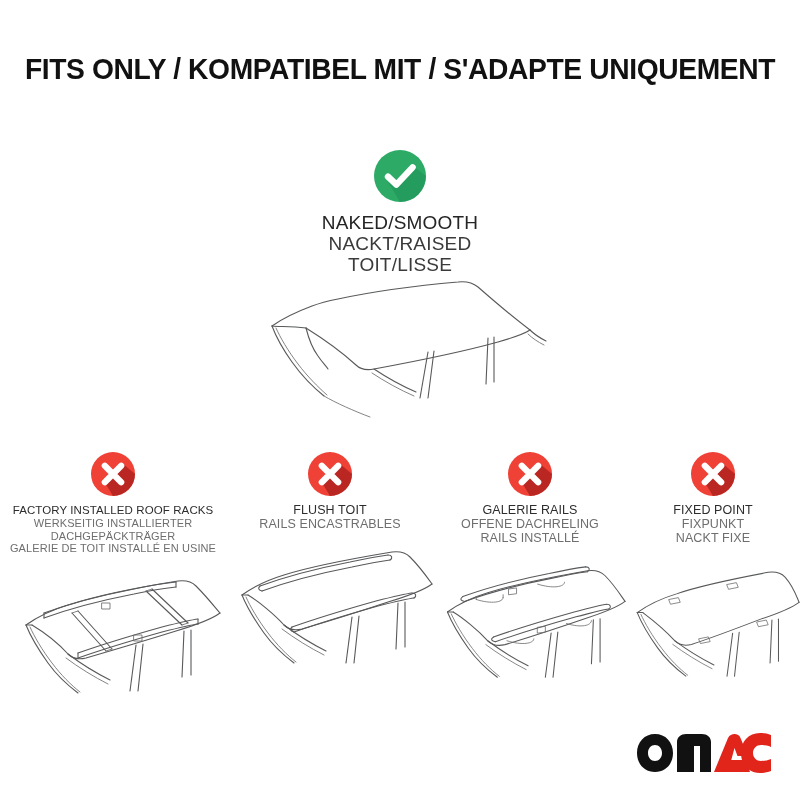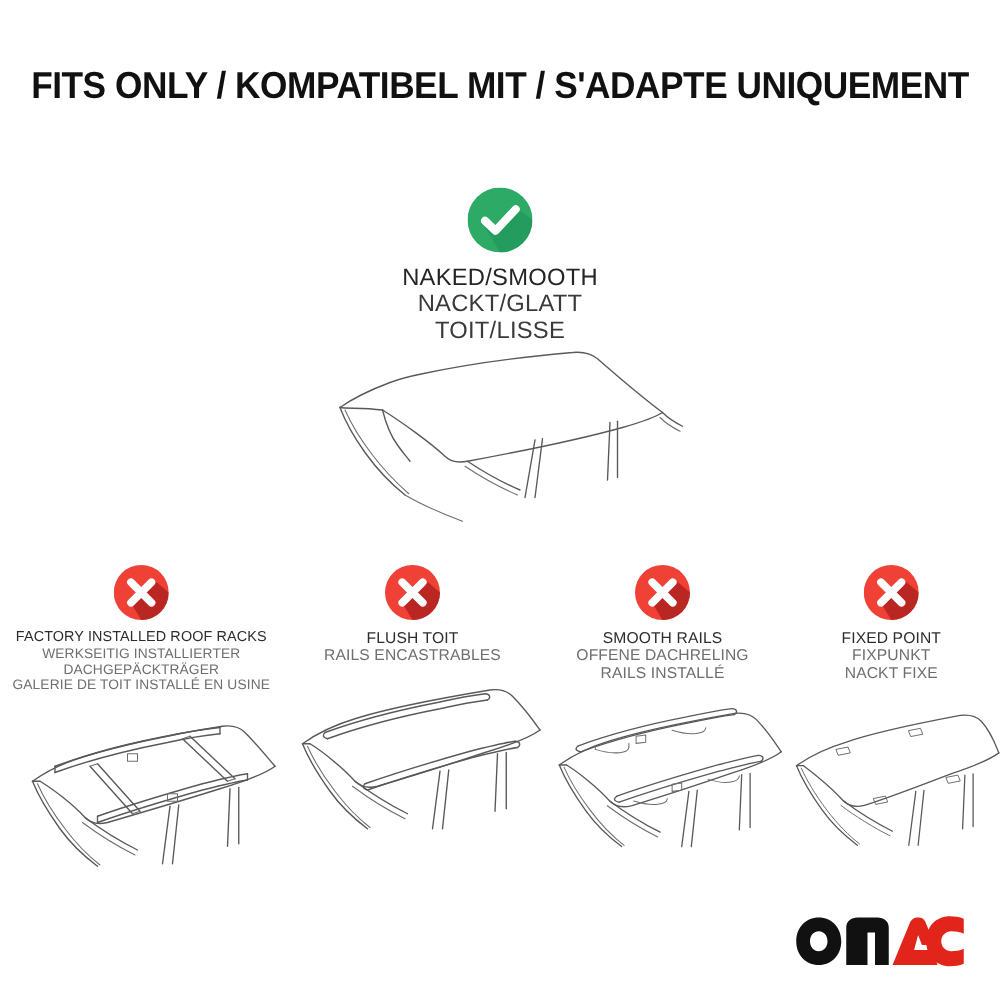--- a/index.html
+++ b/index.html
@@ -152,21 +152,21 @@
   <div class="check-badge">
     <svg class="badge-svg" width="52" height="52" viewBox="0 0 52 52">
       <circle cx="26" cy="26" r="26" fill="#2dab66"></circle>
       <path d="M26 52 A26 26 0 0 0 52 26 L38.5 15.5 L18 34 L13.5 31 Z" fill="#1e8f56" opacity="0.55"></path>
       <path d="M14 26.6 L22.4 34.6 L38.6 17.4" fill="none" stroke="#ffffff" stroke-width="6.4" stroke-linecap="round" stroke-linejoin="round"></path>
     </svg>
   </div>
 
   <div class="approved-labels">
     <div class="l1">NAKED/SMOOTH</div>
-    <div class="l2">NACKT/GLATT</div>
+    <div class="l2">NACKT/RAISED</div>
     <div class="l3">TOIT/LISSE</div>
   </div>
 </div>
 
 <div class="roof-top">
   <svg class="line-art" width="320" height="165" viewBox="0 0 320 165">
 
     <path d="M10 50 C24 40 42 33 50 30 C58 27 66 25 76 23 C104 17 150 10 196 6
              C205 5 211 7 216 11 C232 25 252 42 268 54"></path>
     <path d="M268 54 C262 58 250 62 236 66 C200 76 150 86 112 93
@@ -287,21 +287,21 @@
 
   <div class="col col-2">
     <div class="x-badge">
       <svg width="44" height="44" viewBox="0 0 44 44">
         <circle cx="22" cy="22" r="22" fill="#ef4136"></circle>
         <path d="M22 44 A22 22 0 0 0 44 22 L31 11 L22 20 L13 29 Z" fill="#a81f1c" opacity="0.75"></path>
         <path d="M13.8 13.8 L30.2 30.2 M30.2 13.8 L13.8 30.2" stroke="#ffffff" stroke-width="6.2" stroke-linecap="round"></path>
       </svg>
     </div>
     <div class="col-labels">
-      <div class="l1">SMOOTH RAILS</div>
+      <div class="l1">GALERIE RAILS</div>
       <div class="l2">OFFENE DACHRELING</div>
       <div class="l4">RAILS INSTALLÉ</div>
     </div>
     <div class="col-art">
       <svg class="line-art" width="200" height="165" viewBox="0 0 200 165">
         <path d="M14 58 C28 48 46 41 56 38 C84 29 126 21 160 15 C168 14 174 16 178 20 C188 30 194 40 199 47"></path>
         <path d="M199 47 C191 53 176 59 157 65 C128 75 97 85 74 92 C66 94 60 92 56 88 C46 77 30 64 20 58"></path>
         <path d="M14 58 C16 58 18 58 20 58"></path>
         <path d="M14 58 C18 68 26 82 36 96 C46 110 58 120 66 126"></path>
         <path class="thin" d="M18 60 C22 69 30 83 40 96 C49 108 59 118 68 125"></path>

